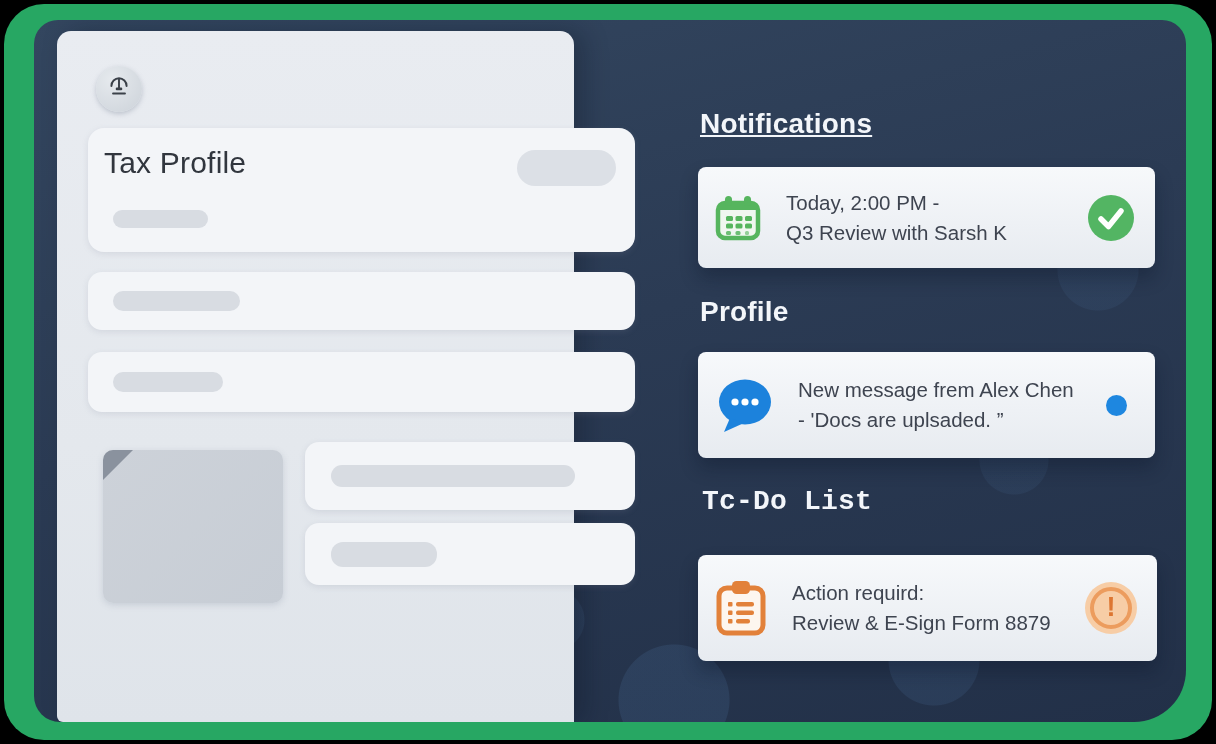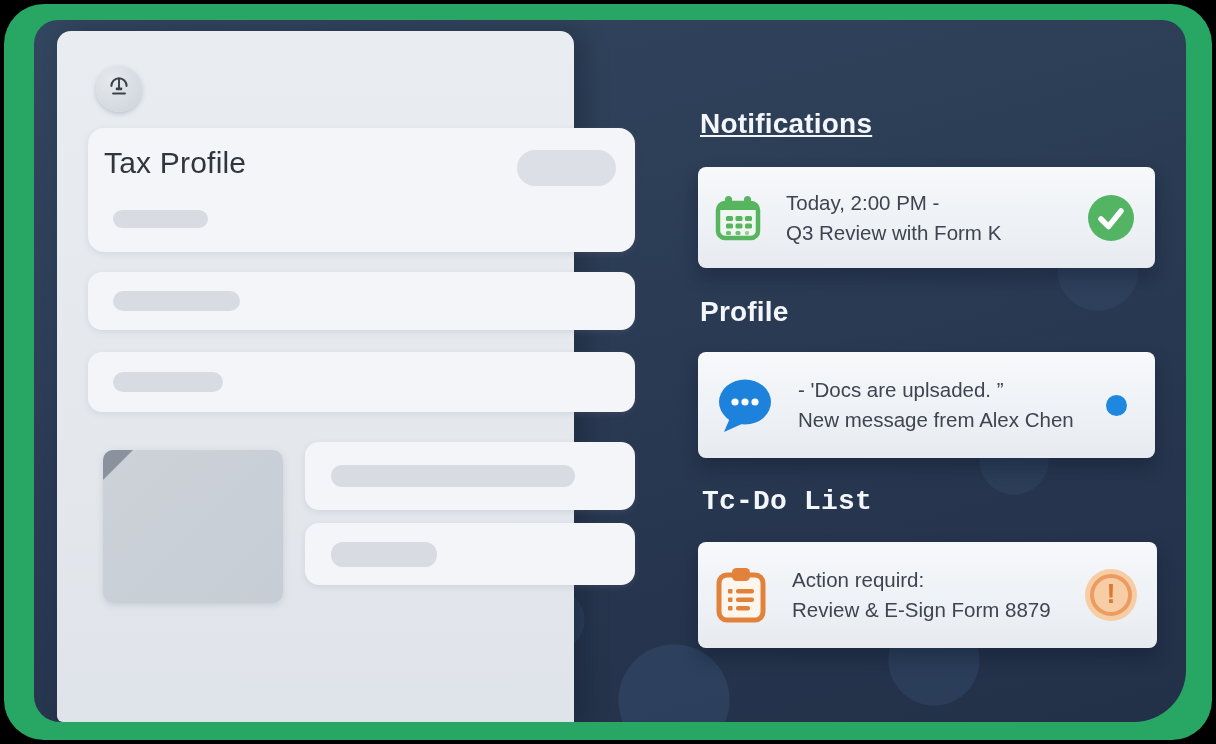--- a/index.html
+++ b/index.html
@@ -76,21 +76,21 @@
   .t-messages      { left:666px; top:276px; }
   .t-todo          { left:668px; top:466px;font-family:Liberation Mono, monospace; }
   .side-card {
     position:absolute; left:664px; width:457px; border-radius:8px;
     background:linear-gradient(180deg,#f7f9fb 0%, #eef1f5 55%, #e7ebf0 100%);
     box-shadow:0 10px 18px rgba(10,20,38,.32);
     display:flex; align-items:center; padding:0 20px 0 16px; gap:24px;
   }
   .c-notif { top:147px; height:101px; }
   .c-msg   { top:332px; height:106px; }
-  .c-todo  { top:522px; height:106px; width:459px; }
+  .c-todo  { top:535px; height:106px; width:459px; }
   .card-icon { flex:0 0 auto; display:flex; align-items:center; justify-content:center; }
   .card-text { flex:1 1 auto; font-size:20.5px; line-height:30px; color:#3e4450; }
   .status-slot { flex:0 0 auto; display:flex; align-items:center; justify-content:center; }
   .unread-dot { width:21px; height:21px; border-radius:50%; background:#1e87e0; margin-right:8px; }
   .alert-badge {
     width:52px; height:52px; border-radius:50%;
     background:#f7cda6; border:none; position:relative;
     display:flex; align-items:center; justify-content:center;
   }
   .alert-ring {
@@ -162,21 +162,21 @@
             <rect x="21.5" y="29.5" width="7" height="5" rx="1.5"></rect>
             <rect x="31" y="29.5" width="7" height="5" rx="1.5"></rect>
           <rect x="12" y="37" width="5" height="4" rx="1.5" opacity=".85"></rect>
             <rect x="21.5" y="37" width="5" height="4" rx="1.5" opacity=".85"></rect>
             <rect x="31" y="37" width="4" height="4" rx="1.5" opacity=".6"></rect>
         </g>
       </svg>
     </div>
     <div class="card-text">
       <div>Today, 2:00 PM -</div>
-      <div>Q3 Review with Form K</div>
+      <div>Q3 Review with Sarsh K</div>
     </div>
     <div class="status-slot">
       <svg width="48" height="48" viewBox="0 0 48 48">
         <circle cx="24" cy="24" r="23" fill="#53b563"></circle>
         <path d="M14 25 l7.5 7.5 L34 17" stroke="#ffffff" stroke-width="5.5" fill="none" stroke-linecap="round" stroke-linejoin="round"></path>
       </svg>
     </div>
   </div>
 
   <div class="section-title t-messages">Profile</div>
@@ -185,22 +185,22 @@
     <div class="card-icon">
       <svg width="60" height="58" viewBox="0 0 60 58">
         <ellipse cx="31" cy="26" rx="26" ry="22.5" fill="#1c82dc"></ellipse>
         <path d="M16 42 L10 56 L30 47 Z" fill="#1c82dc"></path>
         <circle cx="21" cy="26" r="3.6" fill="#ffffff"></circle>
         <circle cx="31" cy="26" r="3.6" fill="#ffffff"></circle>
         <circle cx="41" cy="26" r="3.6" fill="#ffffff"></circle>
       </svg>
     </div>
     <div class="card-text">
+      <div>New message frem Alex Chen</div>
       <div>- 'Docs are uplsaded. ”</div>
-      <div>New message frem Alex Chen</div>
     </div>
     <div class="status-slot">
       <div class="unread-dot"></div>
     </div>
   </div>
 
   <div class="section-title t-todo">Tc-Do List</div>
 
   <div class="side-card c-todo">
     <div class="card-icon">

